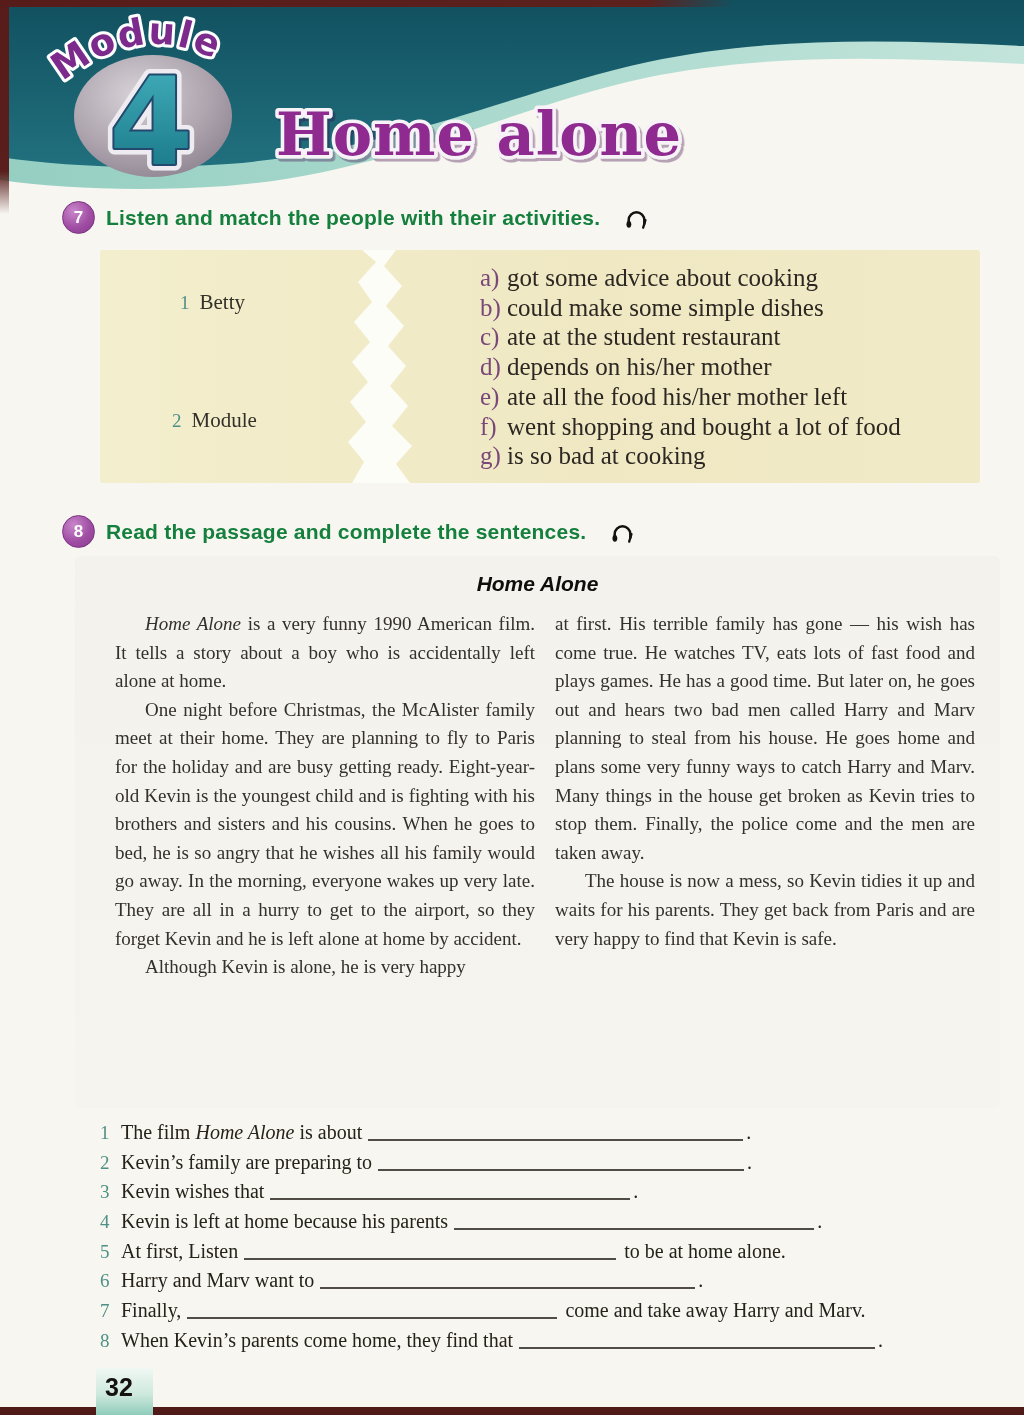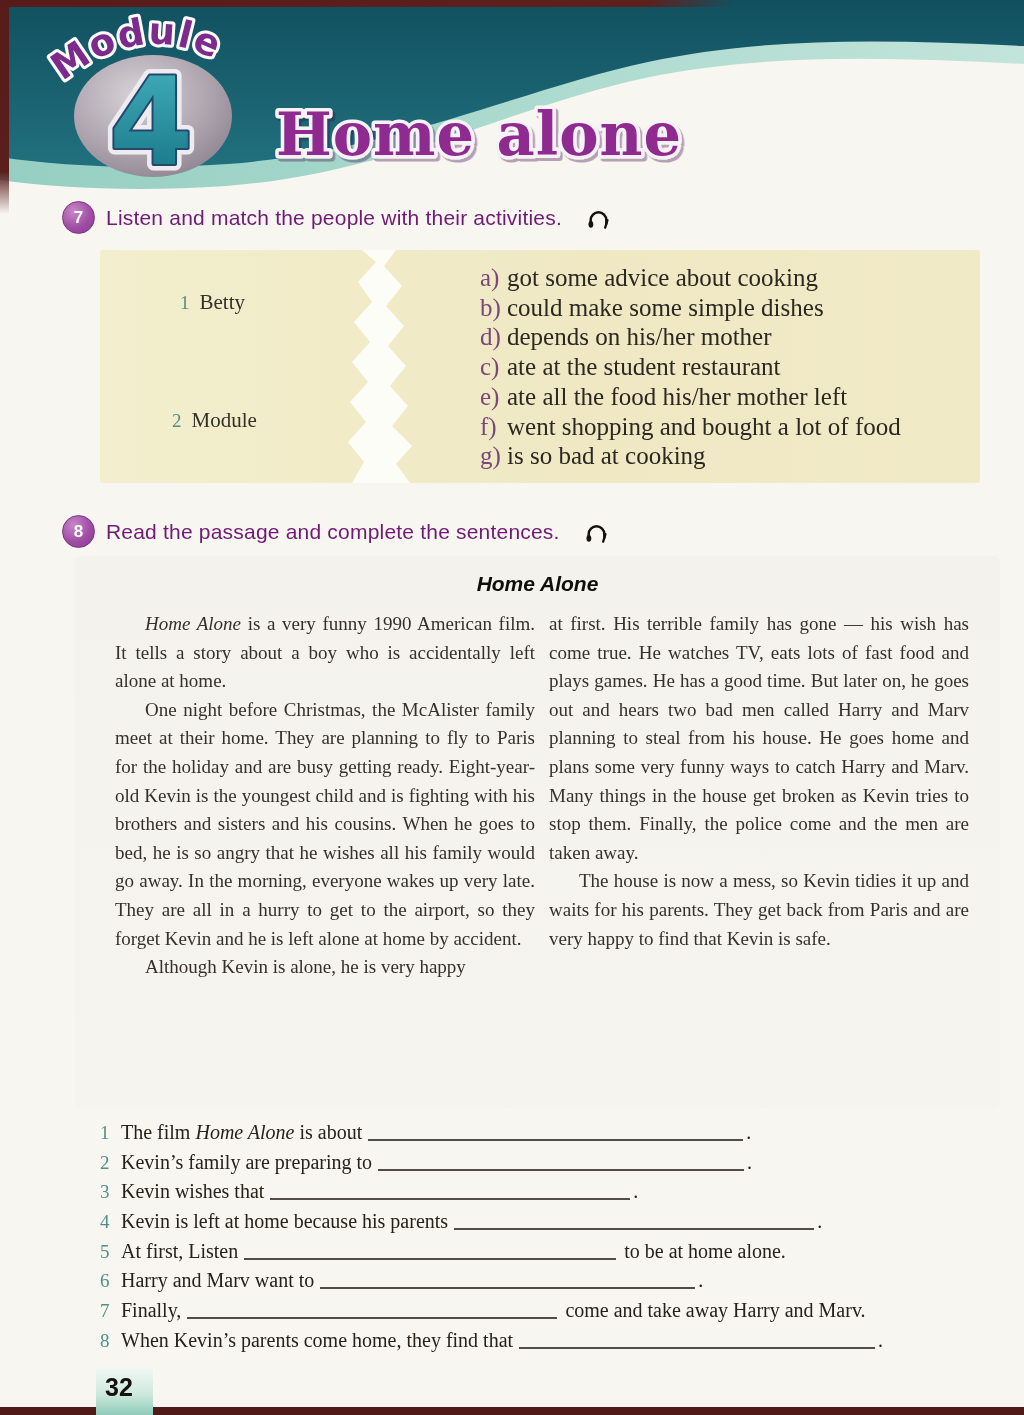--- a/index.html
+++ b/index.html
@@ -13,39 +13,39 @@
   .edge-bottom{position:absolute;left:0;bottom:0;width:1024px;height:8px;background:#4f1a17;z-index:20;}
   
   .header-svg{position:absolute;left:0;top:0;z-index:5;}
   
   .ex-row{position:absolute;left:62px;display:flex;align-items:center;gap:11px;z-index:6;}
   .ex7{top:201px;} .ex8{top:515px;}
   .ex-badge{width:31px;height:31px;border-radius:50%;flex:0 0 31px;
             background:radial-gradient(circle at 35% 30%,#c987ca,#a04ea4 55%,#873a8c 100%);
             border:1px solid #7c3282;display:flex;align-items:center;justify-content:center;}
   .ex-badge span{color:#fff;font-family:"Liberation Sans",sans-serif;font-weight:bold;font-size:17px;}
-  .ex-title{font-family:"Liberation Sans",sans-serif;font-weight:normal;font-size:21px;color:#701a75;letter-spacing:.2px;}
+  .ex-title{font-family:"Liberation Sans",sans-serif;font-weight:bold;font-size:21px;color:#15803d;letter-spacing:.2px;}
   .hp-icon{margin-left:13px;margin-top:2px;}
   
   .match-box{position:absolute;left:100px;top:250px;width:880px;height:233px;border-radius:3px;
              background:linear-gradient(90deg,#f3eecd 0%,#efe8c3 55%,#f1eac6 100%);z-index:4;}
   .torn{position:absolute;left:238px;top:0;height:233px;width:100px;}
   .person{position:absolute;font-size:21px;color:#33302a;white-space:nowrap;}
   .person .p-num{color:#4f9086;font-size:19px;margin-right:10px;}
   .person-0{left:72px;top:40px;margin-left:8px;}
   .person-1{left:72px;top:158px;}
   .activities{position:absolute;left:380px;top:13px;margin:0;padding:0;list-style:none;}
   .activities li{font-size:25px;line-height:29.7px;color:#2c2722;white-space:nowrap;}
   .activities .a-letter{color:#7a4878;display:inline-block;width:27px;}
   
   .passage{position:absolute;left:75px;top:556px;width:925px;height:552px;z-index:3;
            background:linear-gradient(180deg,#f3f2ec 0%,#f5f4ee 100%);border-radius:6px;overflow:hidden;}
   .passage-title{margin:16px 0 14px 0;text-align:center;font-family:"Liberation Sans",sans-serif;
                  font-weight:bold;font-style:italic;font-size:21px;color:#100e0b;}
-  .cols{display:flex;gap:14px;padding:0 15px 0 40px;}
+  .cols{display:flex;gap:20px;padding:0 15px 0 40px;}
   .col{width:420px;}
   .par{margin:0;font-size:19px;line-height:28.6px;color:#35302b;text-align:justify;}
   .par.ind{text-indent:30px;}
   .par i{font-style:italic;}
   
   .sentences{position:absolute;left:100px;top:1118px;width:900px;z-index:3;}
   .s-row{height:29.7px;line-height:29.7px;font-size:20px;color:#262219;white-space:nowrap;}
   .s-num{color:#4f9086;display:inline-block;width:21px;font-size:19px;}
   .s-pre i{font-style:italic;}
   .s-blank{display:inline-block;height:14px;border-bottom:2px solid #514c46;margin:0 3px -2px 6px;}
@@ -136,25 +136,25 @@
     <ul class="activities">
   <li>
     <span class="a-letter">a)</span><span class="a-text">got some advice about cooking</span>
   </li>
 
   <li>
     <span class="a-letter">b)</span><span class="a-text">could make some simple dishes</span>
   </li>
 
   <li>
+    <span class="a-letter">c)</span><span class="a-text">ate at the student restaurant</span>
+  </li>
+
+  <li>
     <span class="a-letter">d)</span><span class="a-text">depends on his/her mother</span>
-  </li>
-
-  <li>
-    <span class="a-letter">c)</span><span class="a-text">ate at the student restaurant</span>
   </li>
 
   <li>
     <span class="a-letter">e)</span><span class="a-text">ate all the food his/her mother left</span>
   </li>
 
   <li>
     <span class="a-letter">f)</span><span class="a-text">went shopping and bought a lot of food</span>
   </li>
 

